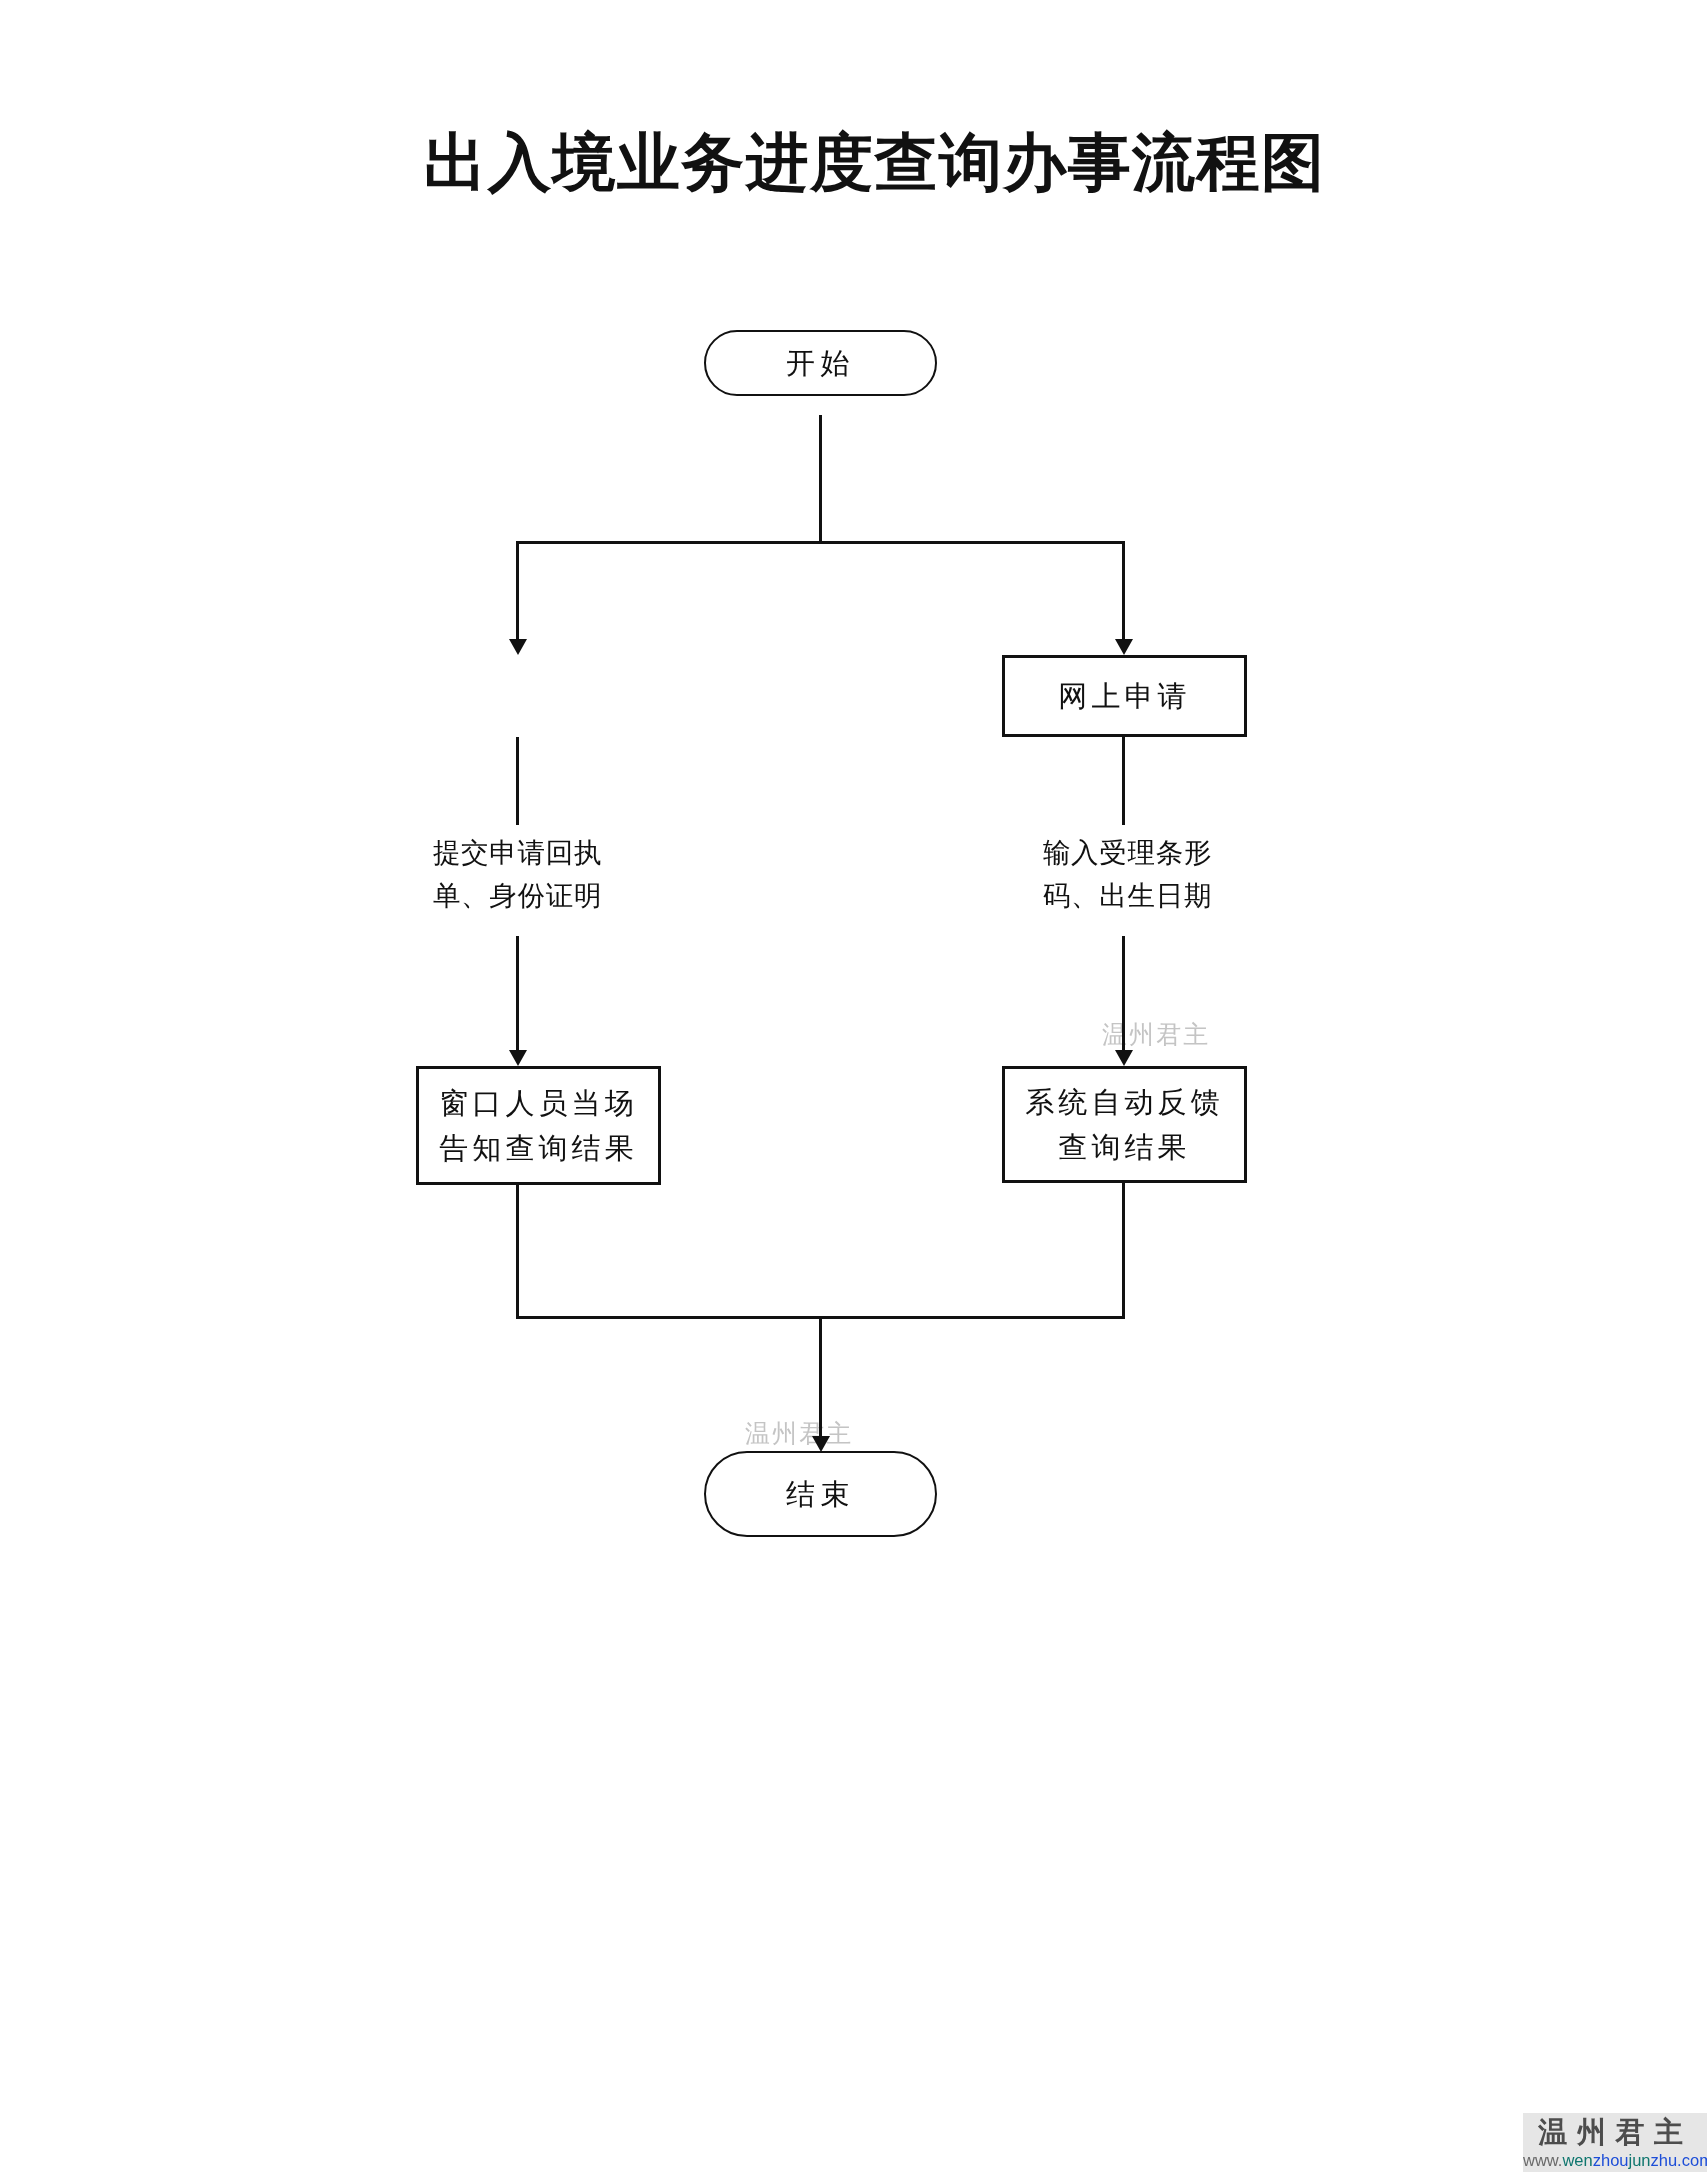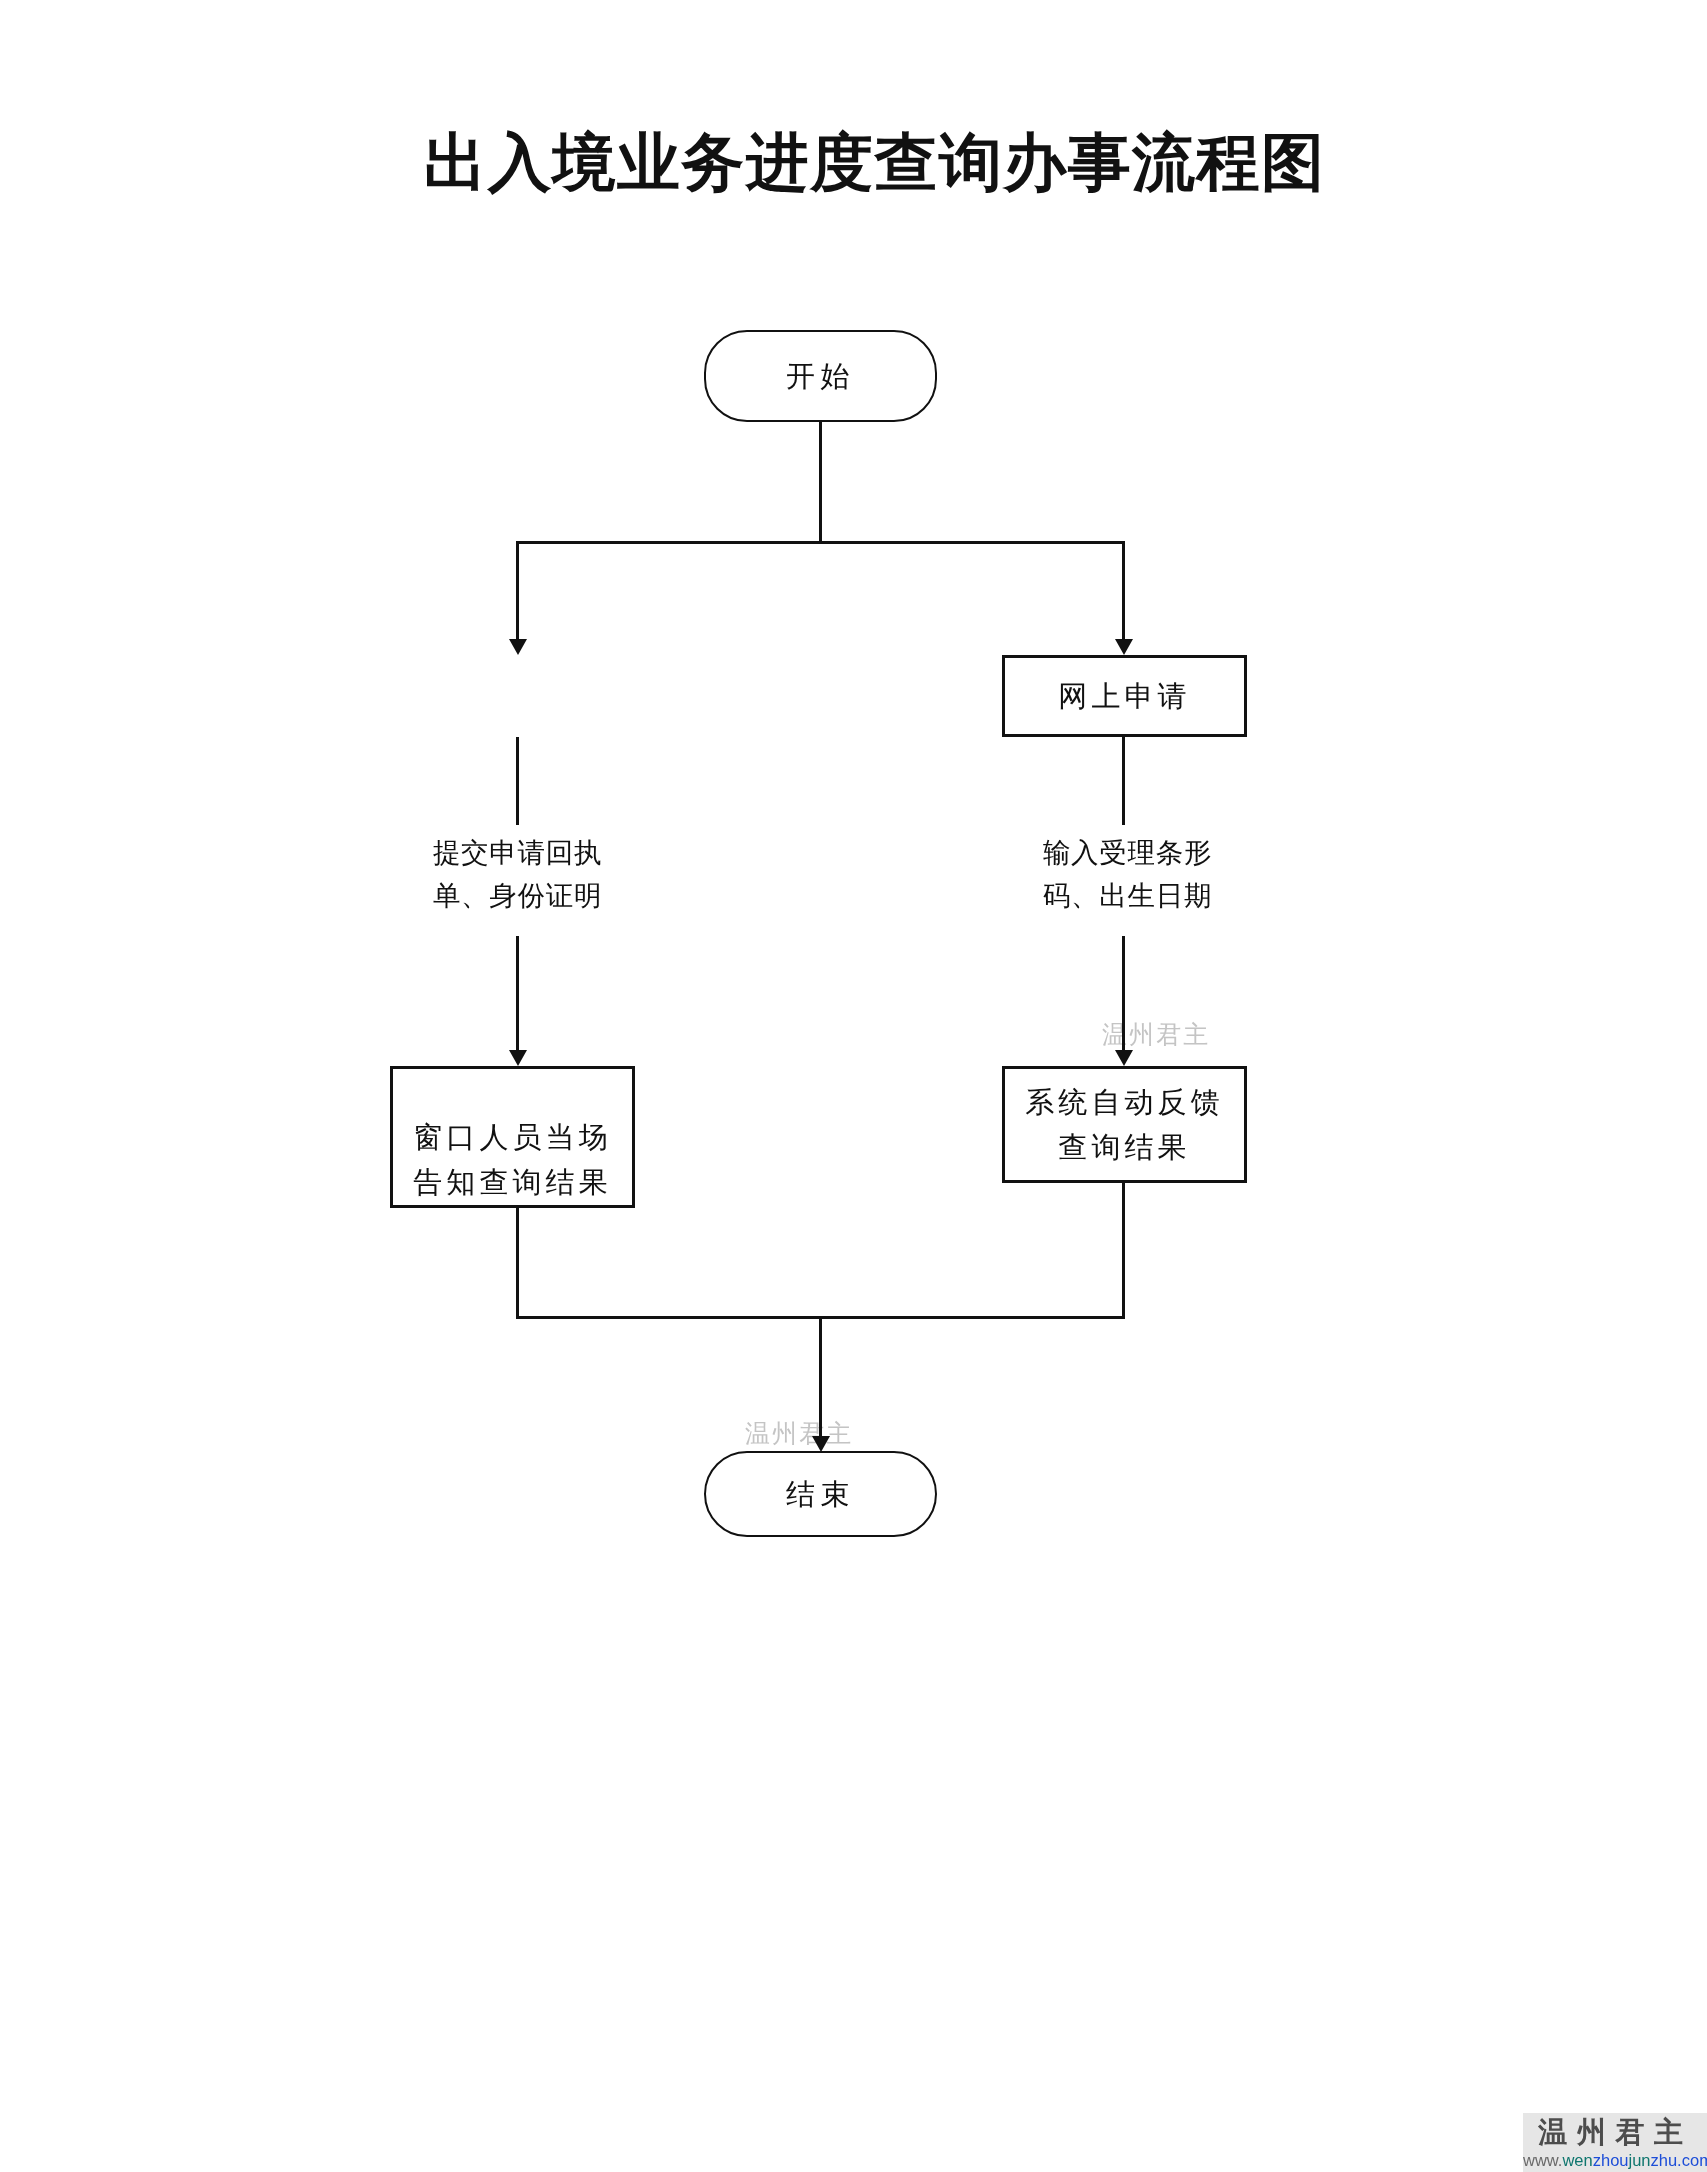--- a/index.html
+++ b/index.html
@@ -121,21 +121,21 @@
 </head>
 <body>
 
 <div id="canvas">
 
   <div class="title">出入境业务进度查询办事流程图</div>
 
   <div class="ghost" style="left:1102px; top:1018px;">温州君主</div>
   <div class="ghost" style="left:745px; top:1417px;">温州君主</div>
 
-  <div class="node stadium" style="left:704px; top:330px; width:233px; height:92px;">
+  <div class="node stadium" style="left:704px; top:330px; width:233px; height:66px;">
     <span>开始</span>
   </div>
 
   <div class="vline" style="left:819px; top:415px; height:127px;"></div>
 
   <div class="hline" style="left:516px; top:541px; width:609px;"></div>
 
   <div class="vline" style="left:516px; top:541px; height:100px;"></div>
   <div class="arrow-down" style="left:509px; top:639px;"></div>
 
@@ -160,21 +160,21 @@
   <div class="vline" style="left:1122px; top:737px; height:88px;"></div>
 
   <div class="edge-note" style="left:990px; top:831px;">
     <div>输入受理条形</div>
     <div>码、出生日期</div>
   </div>
 
   <div class="vline" style="left:1122px; top:936px; height:115px;"></div>
   <div class="arrow-down" style="left:1115px; top:1050px;"></div>
 
-  <div class="node" style="left:390px; top:1066px; width:245px; height:142px;justify-content:flex-end;">
+  <div class="node" style="left:416px; top:1066px; width:245px; height:119px;">
     <div>窗口人员当场</div>
     <div>告知查询结果</div>
   </div>
 
   <div class="node" style="left:1002px; top:1066px; width:245px; height:117px;">
     <div>系统自动反馈</div>
     <div>查询结果</div>
   </div>
 
   <div class="vline" style="left:516px; top:1183px; height:136px;"></div>

